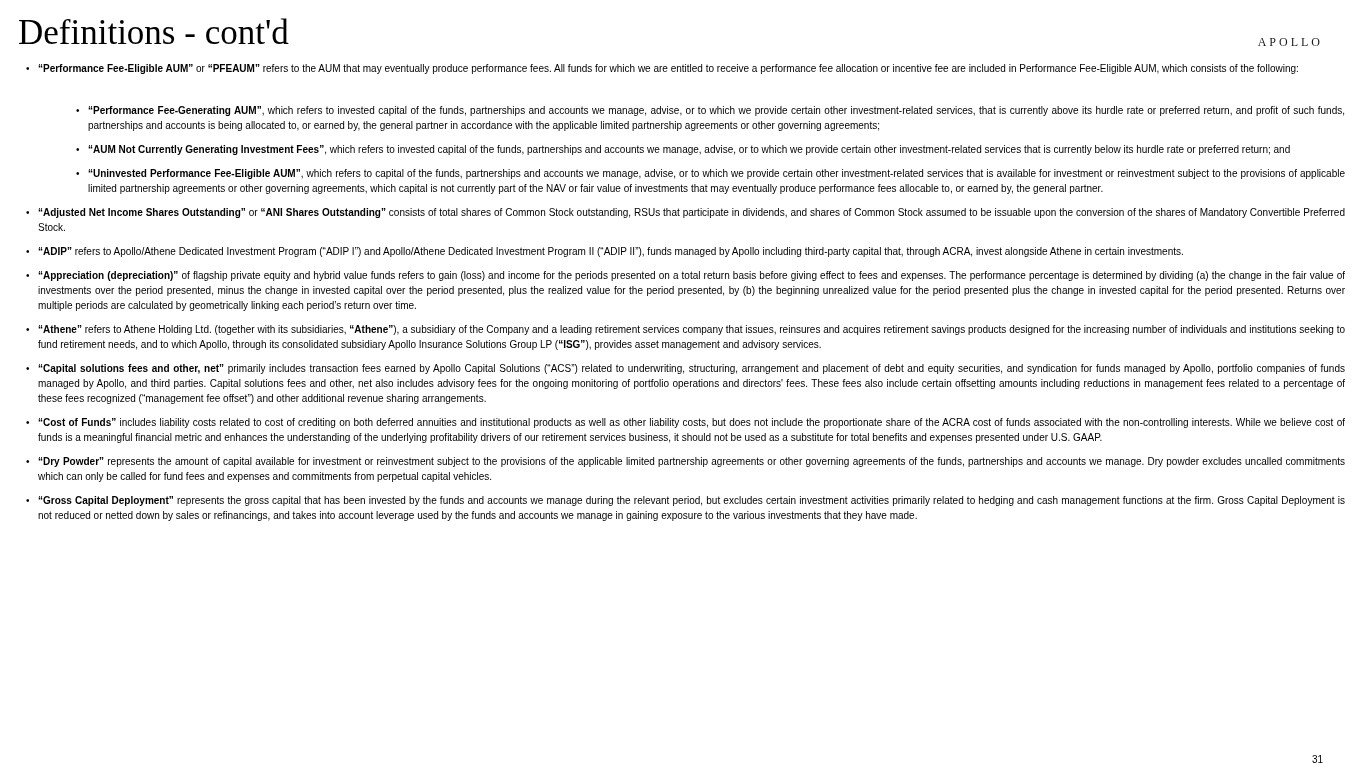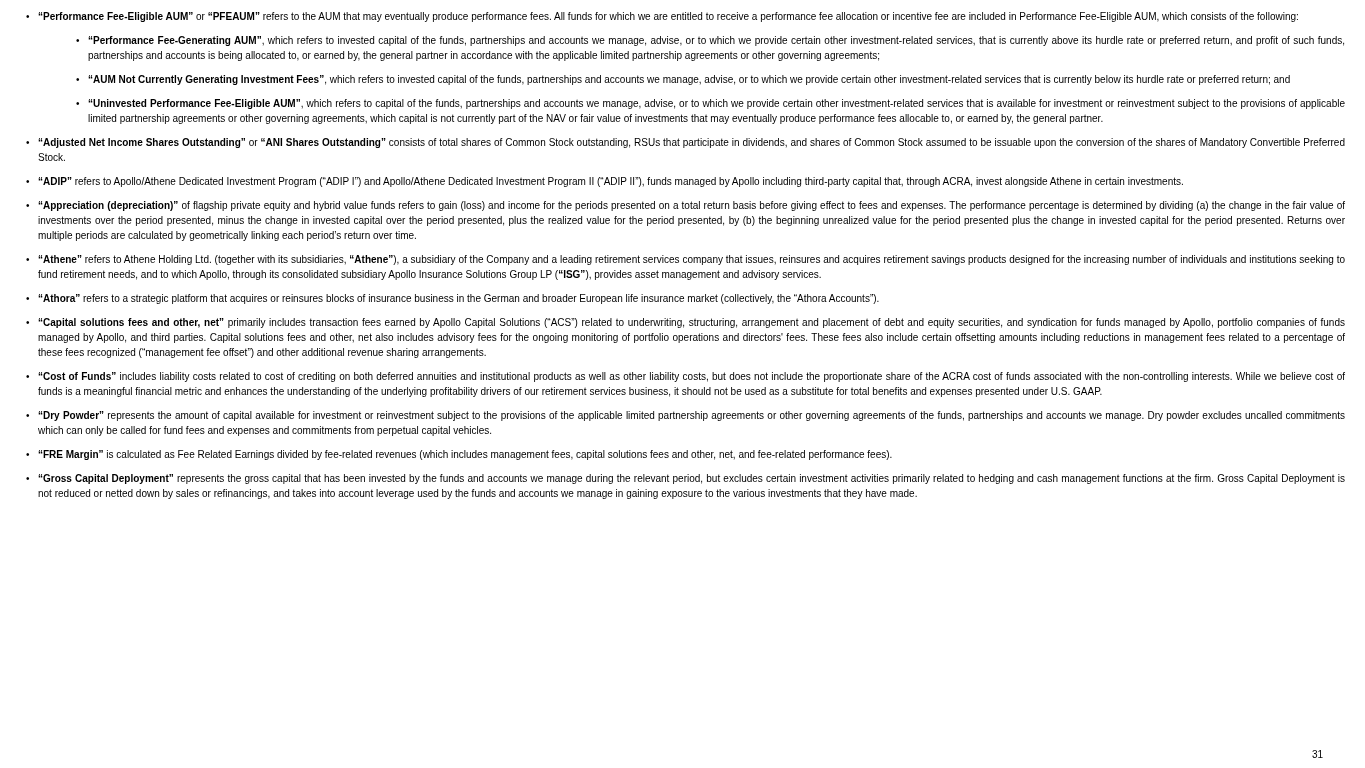--- a/index.html
+++ b/index.html
@@ -47,48 +47,50 @@
     color: #000;
   }
   ul.defs li::before {
     content: "\2022";
     position: absolute;
     left: 1px;
     top: 0;
   }
   ul.sub {
     list-style: none;
-    margin: 9px 0 0 0;
+    margin: 27px 0 0 0;
     padding: 0 0 0 37px;
   }
   ul.sub li { margin-bottom: 9px; }
   ul.sub li:last-child { margin-bottom: 0; }
   .b { font-weight: bold; }
   .pagenum {
     position: absolute;
     right: 42px; bottom: 17px;
     font-size: 10px;
     color: #000;
   }
 </style>
 </head>
 <body>
 
 <div class="slide">
+  <div class="header">
+    <h1 class="title">Definitions - cont'd</h1>
+    <div class="logo">APOLLO</div>
+  </div>
   <ul class="defs">
       <li><span class="b">“Performance Fee-Eligible AUM”</span><span> or </span><span class="b">“PFEAUM”</span><span> refers to the AUM that may eventually produce performance fees. All funds for which we are entitled to receive a performance fee allocation or incentive fee are included in Performance Fee-Eligible AUM, which consists of the following:</span><ul class="sub">
           <li><span class="b">“Performance Fee-Generating AUM”</span><span>, which refers to invested capital of the funds, partnerships and accounts we manage, advise, or to which we provide certain other investment-related services, that is currently above its hurdle rate or preferred return, and profit of such funds, partnerships and accounts is being allocated to, or earned by, the general partner in accordance with the applicable limited partnership agreements or other governing agreements;</span></li>
           <li><span class="b">“AUM Not Currently Generating Investment Fees”</span><span>, which refers to invested capital of the funds, partnerships and accounts we manage, advise, or to which we provide certain other investment-related services that is currently below its hurdle rate or preferred return; and</span></li>
           <li><span class="b">“Uninvested Performance Fee-Eligible AUM”</span><span>, which refers to capital of the funds, partnerships and accounts we manage, advise, or to which we provide certain other investment-related services that is available for investment or reinvestment subject to the provisions of applicable limited partnership agreements or other governing agreements, which capital is not currently part of the NAV or fair value of investments that may eventually produce performance fees allocable to, or earned by, the general partner.</span></li>
         </ul></li>
       <li><span class="b">“Adjusted Net Income Shares Outstanding”</span><span> or </span><span class="b">“ANI Shares Outstanding”</span><span> consists of total shares of Common Stock outstanding, RSUs that participate in dividends, and shares of Common Stock assumed to be issuable upon the conversion of the shares of Mandatory Convertible Preferred Stock.</span></li>
       <li><span class="b">“ADIP”</span><span> refers to Apollo/Athene Dedicated Investment Program (“ADIP I”) and Apollo/Athene Dedicated Investment Program II (“ADIP II”), funds managed by Apollo including third-party capital that, through ACRA, invest alongside Athene in certain investments.</span></li>
       <li><span class="b">“Appreciation (depreciation)”</span><span> of flagship private equity and hybrid value funds refers to gain (loss) and income for the periods presented on a total return basis before giving effect to fees and expenses. The performance percentage is determined by dividing (a) the change in the fair value of investments over the period presented, minus the change in invested capital over the period presented, plus the realized value for the period presented, by (b) the beginning unrealized value for the period presented plus the change in invested capital for the period presented. Returns over multiple periods are calculated by geometrically linking each period’s return over time.</span></li>
       <li><span class="b">“Athene”</span><span> refers to Athene Holding Ltd. (together with its subsidiaries, </span><span class="b">“Athene”</span><span>), a subsidiary of the Company and a leading retirement services company that issues, reinsures and acquires retirement savings products designed for the increasing number of individuals and institutions seeking to fund retirement needs, and to which Apollo, through its consolidated subsidiary Apollo Insurance Solutions Group LP (</span><span class="b">“ISG”</span><span>), provides asset management and advisory services.</span></li>
-      <li><span class="b">“Athora”</span><span> refers to a strategic platform that acquires or reinsures blocks of insurance business in the German and broader European life insurance market (collectively, the “Athora Accounts”).</span></li>
       <li><span class="b">“Capital solutions fees and other, net”</span><span> primarily includes transaction fees earned by Apollo Capital Solutions (“ACS”) related to underwriting, structuring, arrangement and placement of debt and equity securities, and syndication for funds managed by Apollo, portfolio companies of funds managed by Apollo, and third parties. Capital solutions fees and other, net also includes advisory fees for the ongoing monitoring of portfolio operations and directors' fees. These fees also include certain offsetting amounts including reductions in management fees related to a percentage of these fees recognized (“management fee offset”) and other additional revenue sharing arrangements.</span></li>
       <li><span class="b">“Cost of Funds”</span><span> includes liability costs related to cost of crediting on both deferred annuities and institutional products as well as other liability costs, but does not include the proportionate share of the ACRA cost of funds associated with the non-controlling interests. While we believe cost of funds is a meaningful financial metric and enhances the understanding of the underlying profitability drivers of our retirement services business, it should not be used as a substitute for total benefits and expenses presented under U.S. GAAP.</span></li>
       <li><span class="b">“Dry Powder”</span><span> represents the amount of capital available for investment or reinvestment subject to the provisions of the applicable limited partnership agreements or other governing agreements of the funds, partnerships and accounts we manage. Dry powder excludes uncalled commitments which can only be called for fund fees and expenses and commitments from perpetual capital vehicles.</span></li>
-      <li><span class="b">“FRE Margin”</span><span> is calculated as Fee Related Earnings divided by fee-related revenues (which includes management fees, capital solutions fees and other, net, and fee-related performance fees).</span></li>
       <li><span class="b">“Gross Capital Deployment”</span><span> represents the gross capital that has been invested by the funds and accounts we manage during the relevant period, but excludes certain investment activities primarily related to hedging and cash management functions at the firm. Gross Capital Deployment is not reduced or netted down by sales or refinancings, and takes into account leverage used by the funds and accounts we manage in gaining exposure to the various investments that they have made.</span></li>
     </ul>
   <div class="pagenum">31</div>
 </div>
 
 </body></html>

